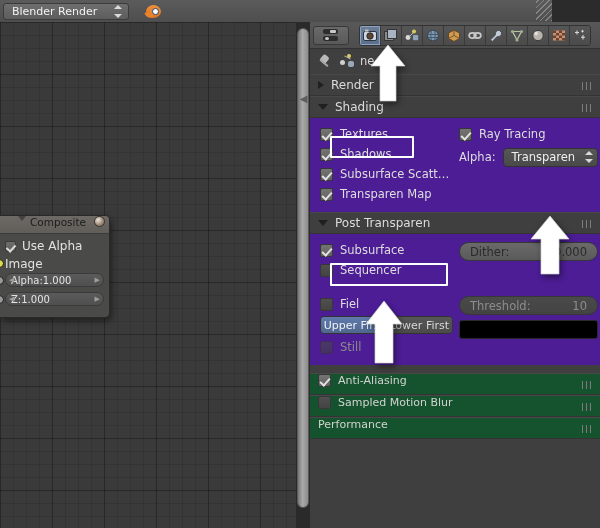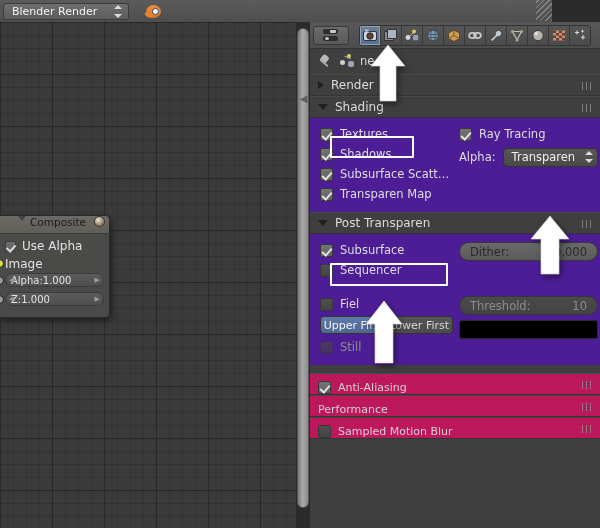--- a/index.html
+++ b/index.html
@@ -261,23 +261,23 @@
   .slider .sn{flex:0 0 auto;}
   .slider .sv{flex:1;text-align:right;}
   .toggle2{display:flex;height:18px;border-radius:4px;overflow:hidden;border:1px solid #333;box-sizing:border-box;}
   .toggle2 .tg{
     flex:1;display:flex;align-items:center;justify-content:center;
     font-size:11px;color:#d8d8d8;background:linear-gradient(#565656,#4b4b4b);
   }
   .toggle2 .tg.sel{background:linear-gradient(#5a74a5,#4e6severe);background:linear-gradient(#5e79ab,#50688f);color:#eef2f8;}
   .swatch{height:19px;border-radius:3px;background:#000;border:1px solid #2a2a2a;box-sizing:border-box;}
   .closed-head{
-    height:22px;display:flex;align-items:flex-end;padding:0 8px;
+    height:22px;display:flex;align-items:flex-start;padding:0 8px;
     border-bottom:1px solid #343434;border-top:1px solid #484848;
-    background:#be185d;box-sizing:border-box;position:relative;
+    background:#14532d;box-sizing:border-box;position:relative;
   }
   .hl-box{
     position:absolute;border:2px solid #ffffff;border-radius:1px;
     pointer-events:none;box-sizing:border-box;
   }
   
   .up-arrow{position:absolute;pointer-events:none;filter:drop-shadow(2px 3px 3px rgba(0,0,0,.45));}
 </style>
 </head>
 <body>
@@ -547,27 +547,27 @@
     <div class="closed-head" style="margin-top:8px;">
       <span class="arr"></span>
       <span class="box on" style="width:13px;height:13px;border-radius:2px;background:linear-gradient(#747474,#616161);border:1px solid #373737;box-sizing:border-box;position:relative;display:inline-block;margin-right:7px;">
           <span style="position:absolute;left:3px;top:1px;width:4px;height:8px;border:solid #e2e2e2;border-width:0 2px 2px 0;transform:rotate(42deg);"></span>
         </span>
       <span class="ttl">Anti-Aliasing</span>
       <span class="grip"></span>
     </div>
     <div class="closed-head">
       <span class="arr"></span>
-      <span class="ttl">Performance</span>
+      <span style="width:13px;height:13px;border-radius:2px;background:linear-gradient(#4f4f4f,#444);border:1px solid #373737;box-sizing:border-box;display:inline-block;margin-right:7px;"></span>
+      <span class="ttl">Sampled Motion Blur</span>
       <span class="grip"></span>
     </div>
     <div class="closed-head">
       <span class="arr"></span>
-      <span style="width:13px;height:13px;border-radius:2px;background:linear-gradient(#4f4f4f,#444);border:1px solid #373737;box-sizing:border-box;display:inline-block;margin-right:7px;"></span>
-      <span class="ttl">Sampled Motion Blur</span>
+      <span class="ttl">Performance</span>
       <span class="grip"></span>
     </div>
 
   </div>
 </div>
 
 <div class="hl-box" style="left:330px;top:136px;width:84px;height:22px;"></div>
 <div class="hl-box" style="left:330px;top:263px;width:118px;height:23px;"></div>
 
 <svg class="up-arrow" style="left:368px;top:44px;" width="40" height="58" viewBox="0 0 40 58">

